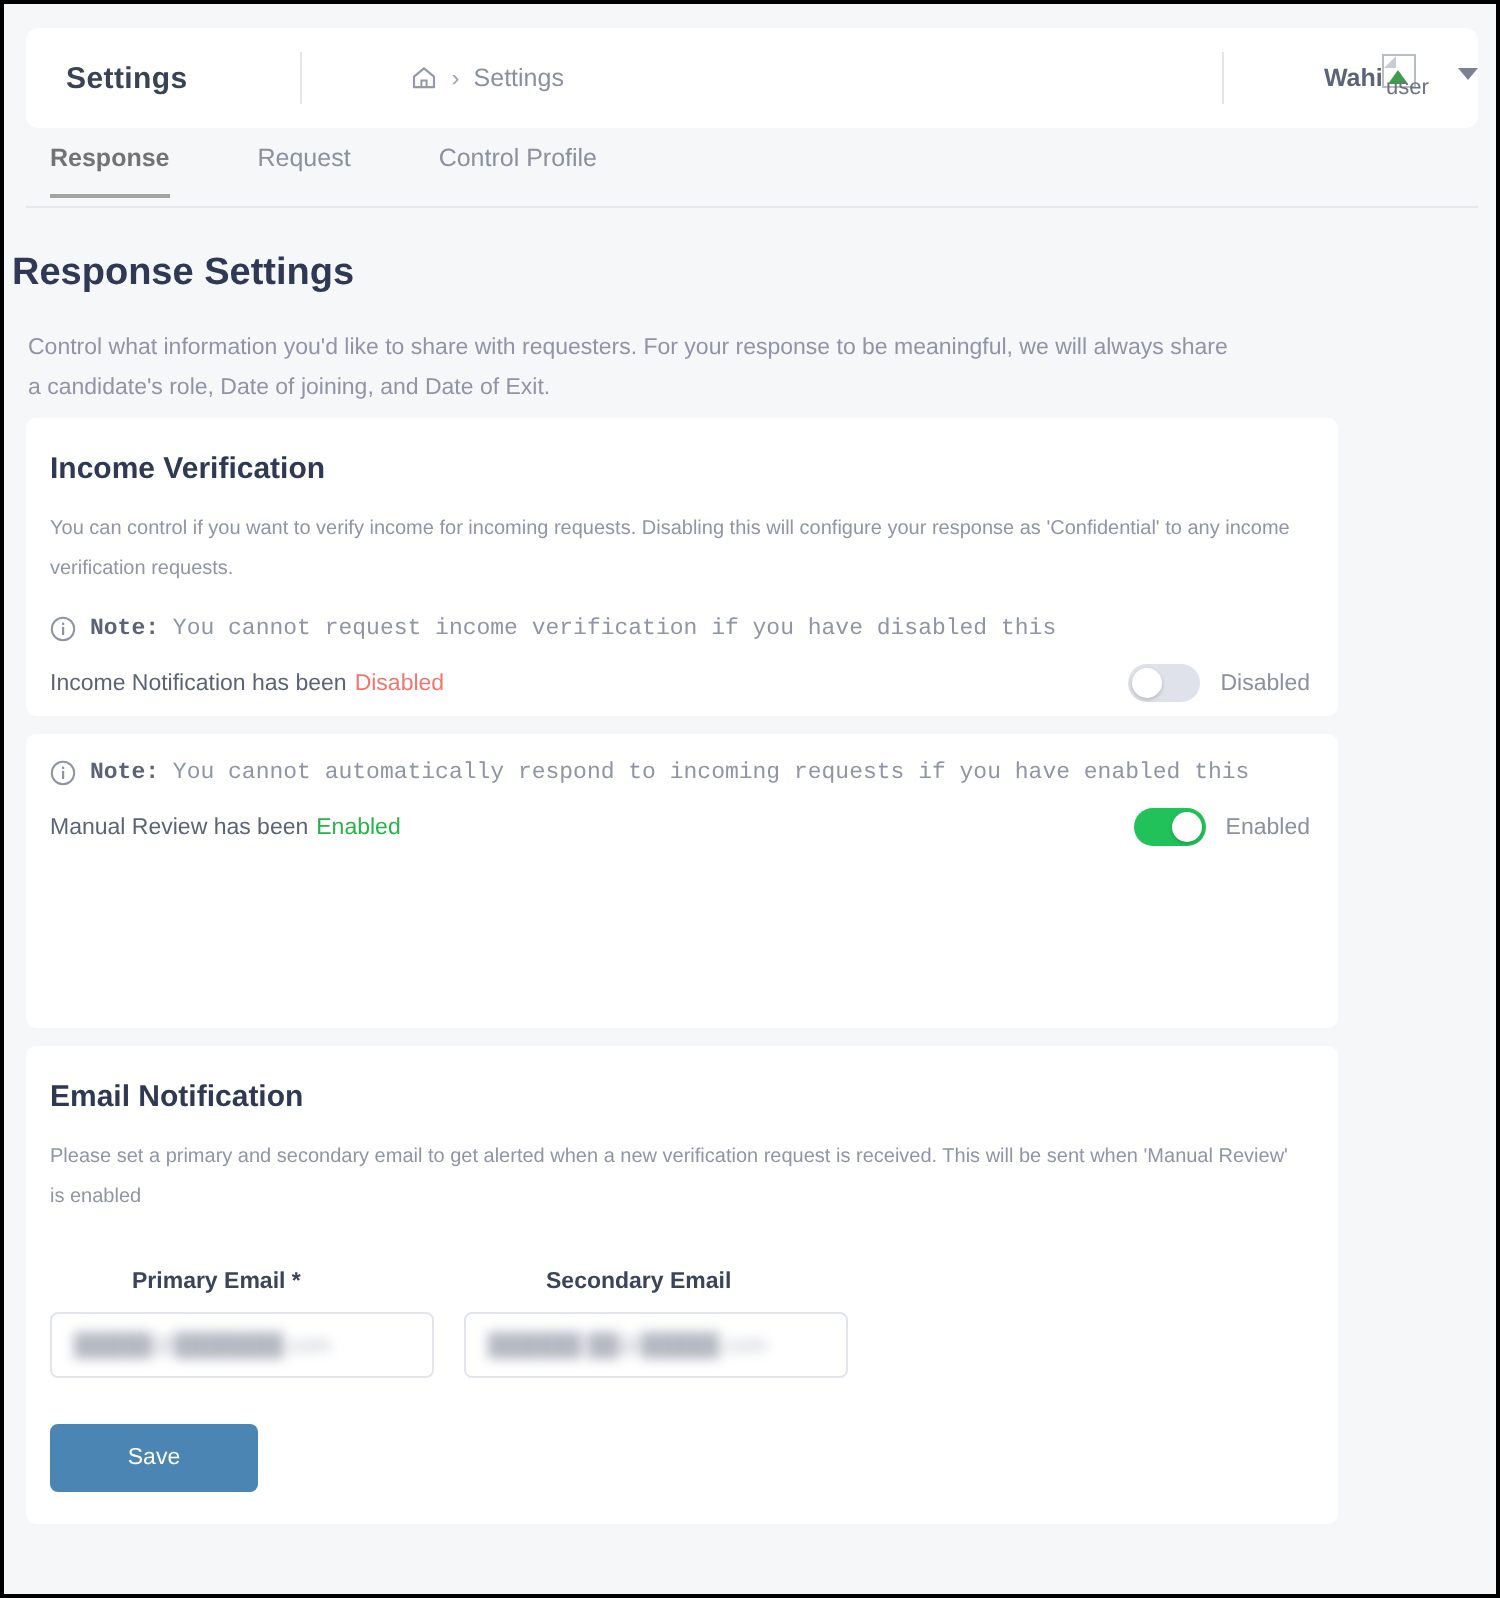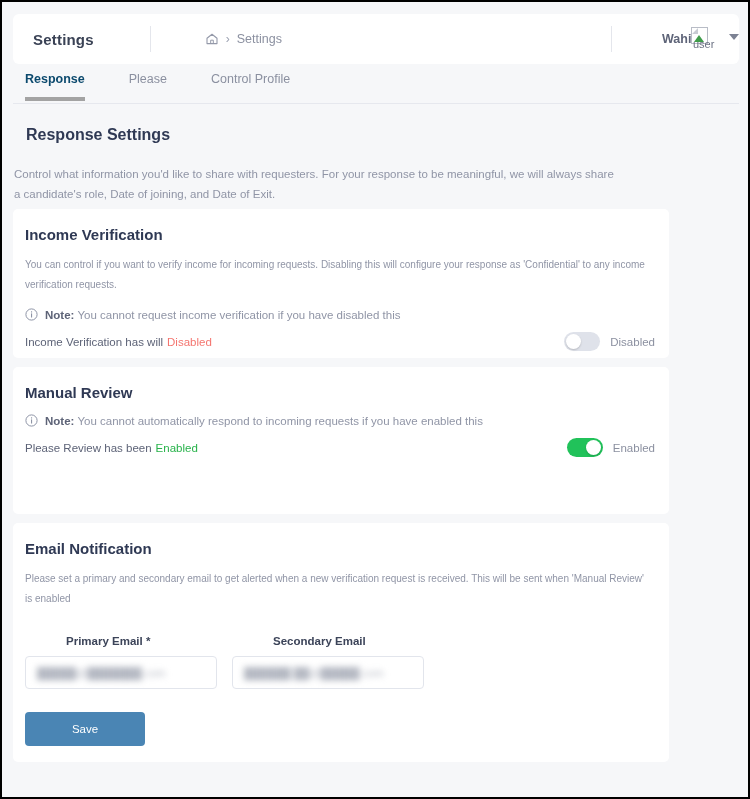--- a/index.html
+++ b/index.html
@@ -155,31 +155,31 @@
     font-size: 12.5px;
     color: #8b90a0;
     padding: 4px 0 11px 0;
     margin-right: 44px;
     cursor: pointer;
     white-space: nowrap;
   }
   .tab:first-child { margin-left: 12px; }
 
   .tab.active {
-    color: #0c4a6e;
-    font-weight: bold;
-    border-bottom: 4px solid #a3a3a3;
+    color: #737373;
+    font-weight: bold;
+    border-bottom: 2px solid #a3a3a3;
   }
 
   
   .page-title {
     position: absolute;
-    left: 24px;
+    left: 4px;
     top: 124px;
-    font-size: 16px;
+    font-size: 19px;
     font-weight: bold;
     color: #2f3954;
   }
 
   .page-desc {
     position: absolute;
     left: 12px;
     top: 162px;
     width: 600px;
     font-size: 11.5px;
@@ -212,20 +212,21 @@
     line-height: 20px;
     color: #9095a6;
     padding: 12px 18px 0 12px;
   }
 
   .note-row {
     display: flex;
     align-items: flex-end;
     gap: 7px;
     padding: 13px 0 0 12px;
+    font-family: Liberation Mono, monospace;
   }
 
   .note-icon svg { display: block; }
 
   .note-text {
     font-size: 11.5px;
     color: #9095a6;
   }
   .note-text b { color: #5d6377; font-weight: bold; }
 
@@ -308,21 +309,21 @@
     font-size: 11px;
     color: #b4b8c2;
     filter: blur(3px);
     white-space: nowrap;
     user-select: none;
   }
 
   .save-button {
     display: block;
     margin: 23px 0 0 12px;
-    width: 120px;
+    width: 104px;
     height: 34px;
     background: #4a85b4;
     color: #ffffff;
     font-size: 11.5px;
     font-family: "Liberation Sans", sans-serif;
     border: none;
     border-radius: 4px;
     cursor: pointer;
   }
 </style>
@@ -355,21 +356,21 @@
       <span class="broken-img">
         <span class="glyph"></span>
         <span class="alt">user</span>
       </span>
       <span class="caret-down"></span>
     </div>
   </div>
 
   <div class="tabs">
     <div class="tab active">Response</div>
-    <div class="tab">Please</div>
+    <div class="tab">Request</div>
     <div class="tab">Control Profile</div>
   </div>
 
   <div class="page-title">Response Settings</div>
   <div class="page-desc">Control what information you'd like to share with requesters. For your response to be meaningful, we will always share a candidate's role, Date of joining, and Date of Exit.</div>
 
   <div class="card" id="card-income">
     <div class="card-title">Income Verification</div>
     <div class="card-desc">You can control if you want to verify income for incoming requests. Disabling this will configure your response as 'Confidential' to any income verification requests.</div>
 
@@ -381,49 +382,48 @@
           <rect x="6" y="3.3" width="1.1" height="1.2" fill="#8e94a6"></rect>
         </svg>
       </span>
       <span class="note-text">
         <b>Note:</b>
         <span>You cannot request income verification if you have disabled this</span>
       </span>
     </div>
 
     <div class="status-row">
-      <span class="status-label">Income Verification has will</span>
+      <span class="status-label">Income Notification has been</span>
       <span class="status-label status-value disabled" style="margin-left:4px">Disabled</span>
       <span class="status-spacer"></span>
       <span class="switch">
         <span class="knob"></span>
       </span>
       <span class="switch-caption">Disabled</span>
     </div>
   </div>
 
   <div class="card" id="card-manual">
-    <div class="card-title">Manual Review</div>
 
     <div class="note-row">
       <span class="note-icon">
         <svg width="13" height="13" viewBox="0 0 13 13">
           <circle cx="6.5" cy="6.5" r="5.6" fill="none" stroke="#8e94a6" stroke-width="1"></circle>
           <rect x="6" y="5.4" width="1.1" height="4.1" fill="#8e94a6"></rect>
           <rect x="6" y="3.3" width="1.1" height="1.2" fill="#8e94a6"></rect>
         </svg>
       </span>
       <span class="note-text">
         <b>Note:</b>
         <span>You cannot automatically respond to incoming requests if you have enabled this</span>
       </span>
     </div>
 
     <div class="status-row">
-      <span class="status-label">Please Review has been</span>
+      <span class="status-label">Manual Review has been</span>
       <span class="status-label status-value enabled" style="margin-left:4px">Enabled</span>
       <span class="status-spacer"></span>
       <span class="switch on">
         <span class="knob"></span>
       </span>
       <span class="switch-caption">Enabled</span>
     </div>
   </div>
 
   <div class="card" id="card-email">

